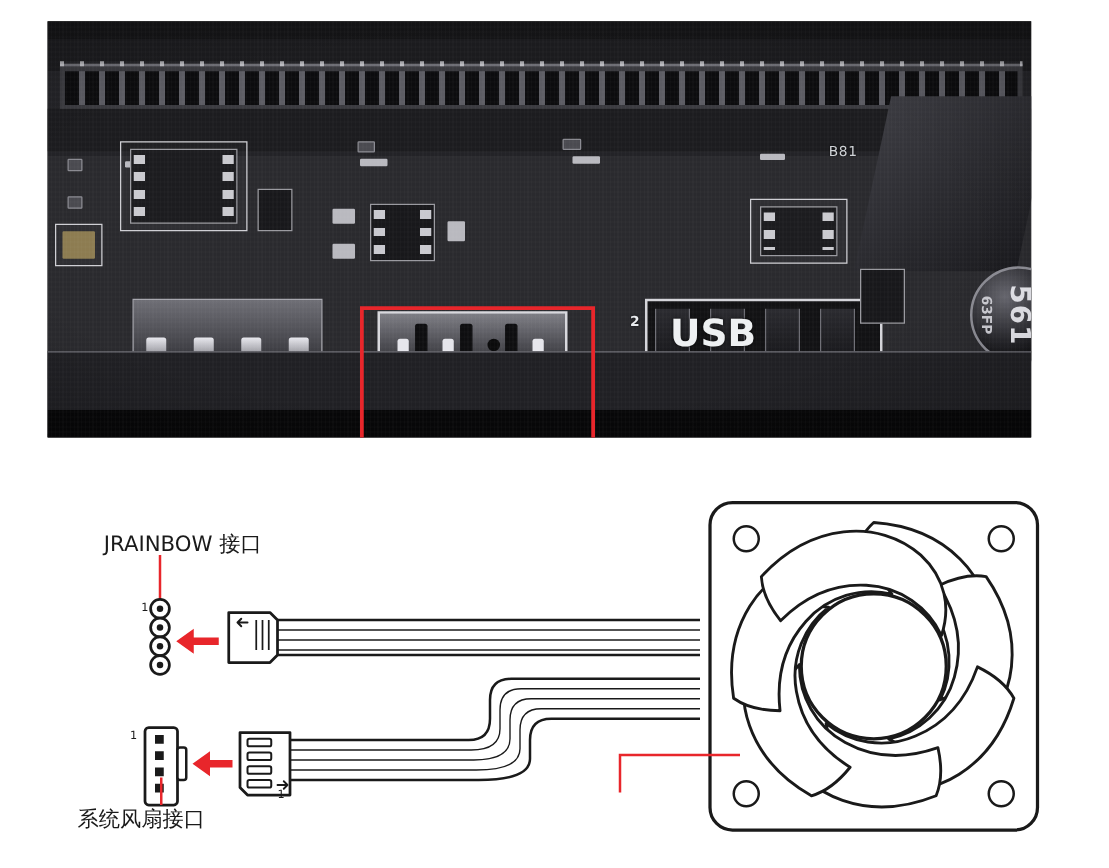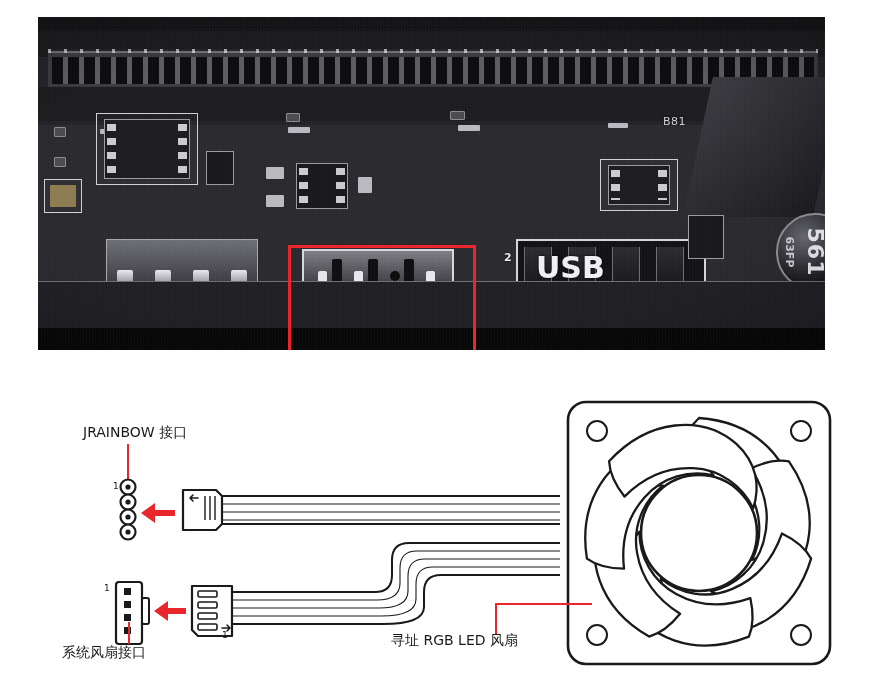--- a/index.html
+++ b/index.html
@@ -264,21 +264,21 @@
   #diagram-panel {
     position: absolute;
     left: 0; top: 392px;
     width: 887px; height: 302px;
   }
   #diagram-svg { display: block; }
 
   .cn-label {
     position: absolute;
     font-family: "DejaVu Sans", "Liberation Sans", sans-serif;
-    font-size: 14px;
+    font-size: 17px;
     color: #1a1a1a;
     white-space: nowrap;
   }
 </style>
 </head>
 <body>
 
 <div id="photo-panel">
   <div class="pcb-base"></div>
 
@@ -496,14 +496,13 @@
       </g>
 
       <circle cx="699" cy="141" r="58" fill="#ffffff" stroke="#1a1a1a" stroke-width="2.6"></circle>
     </g>
 
     <path d="M 496 242 L 496 212 L 592 212" stroke="#e8262b" stroke-width="2" fill="none"></path>
   </svg>
 
   <div class="cn-label" style="left:83px; top:32px;">JRAINBOW 接口</div>
   <div class="cn-label" style="left:62px; top:252px;text-align:right;">系统风扇接口</div>
-  <div class="cn-label" style="left:391px; top:240px;">寻址 RGB LED 风扇</div>
 </div>
 
 </body></html>

